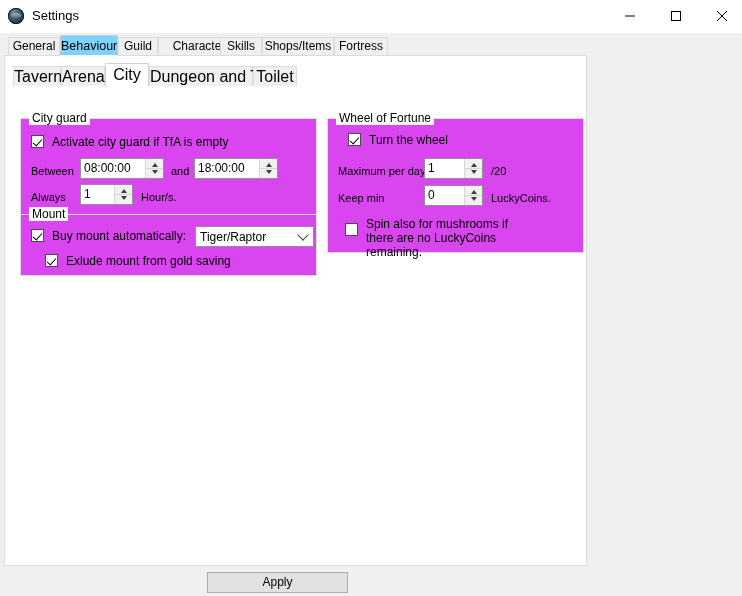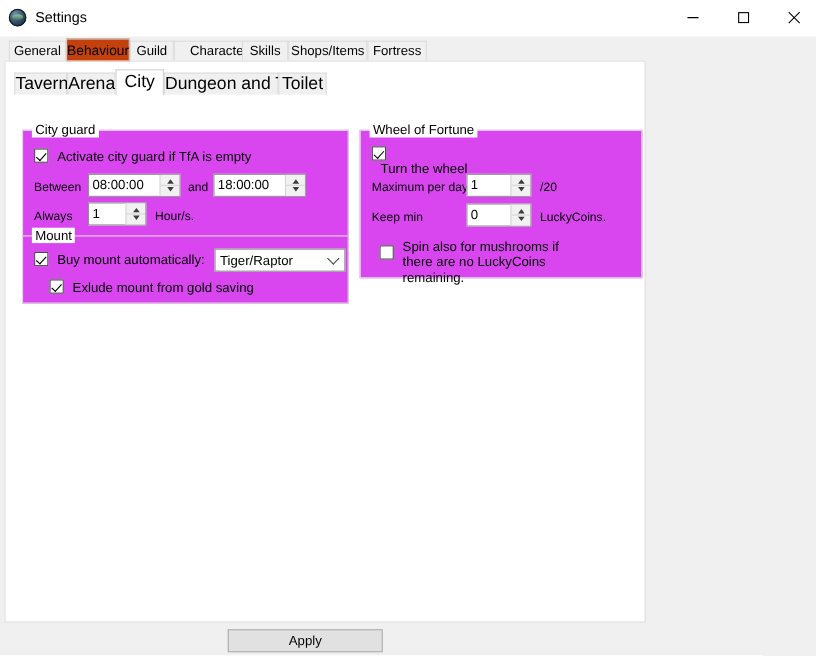--- a/index.html
+++ b/index.html
@@ -90,21 +90,21 @@
     font-size: 12px;
     line-height: 17px;
     text-align: center;
     color: #000;
     white-space: nowrap;
     cursor: default;
   }
   .otab.active {
     top: 0;
     height: 21px;
-    background: #c2410c;
+    background: #7dd3fc;
     border: 1px solid #d0d0d0;
     border-bottom: 1px solid #ffffff;
     line-height: 20px;
     z-index: 5;
     font-size: 12.5px;
   }
 
   
   .outer-panel {
     position: absolute;
@@ -426,21 +426,21 @@
 
         <div class="cb-row" style="left:24px; top:39px;">
           <div class="checkbox checked"></div>
           <div class="cb-label">Exlude mount from gold saving</div>
         </div>
       </div>
 
       <div class="group" style="left:316px; top:32px; width:257px; height:135px;">
         <div class="group-title">Wheel of Fortune</div>
 
-        <div class="cb-row" style="left:10px; top:14px;flex-direction:column;">
+        <div class="cb-row" style="left:20px; top:14px;">
           <div class="checkbox checked"></div>
           <div class="cb-label">Turn the wheel</div>
         </div>
 
         <div class="lbl" style="left:10px; top:45px;">Maximum per day</div>
 
         <div class="spin" style="left:96px; top:39px; width:59px; height:21px;">
           <div class="spin-val">1</div>
           <div class="spin-btns">
             <div class="spin-up"></div>

